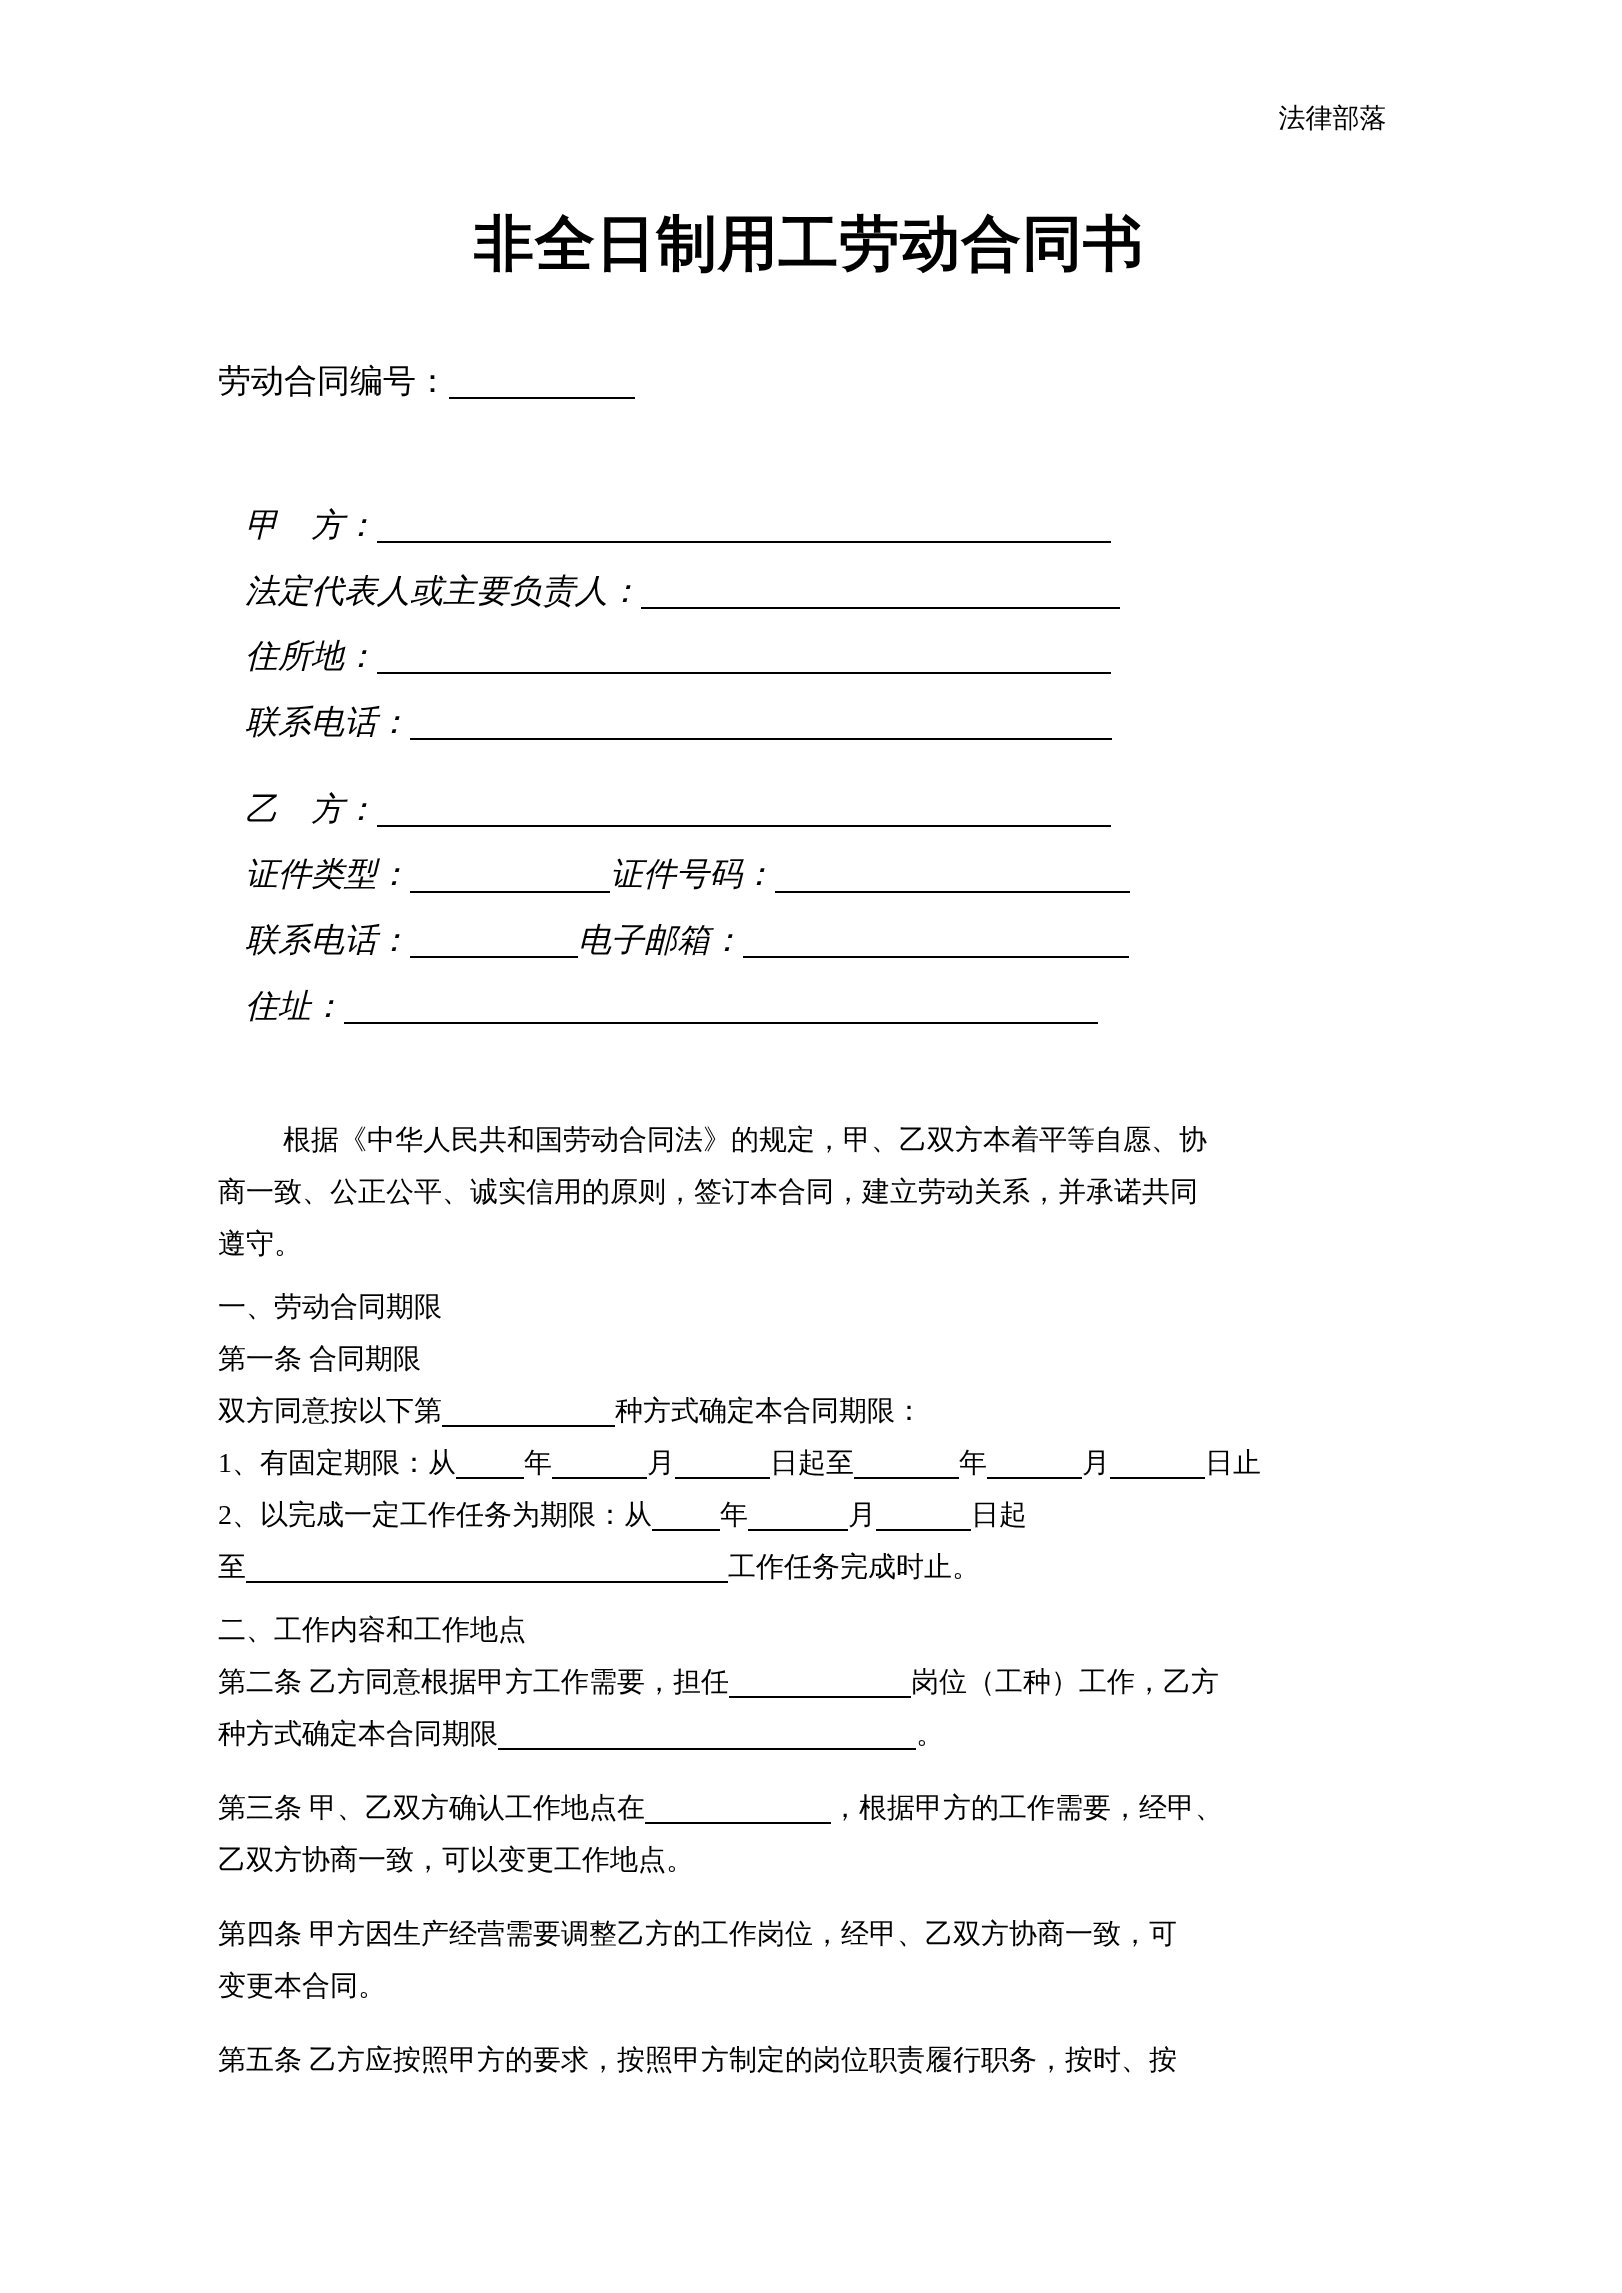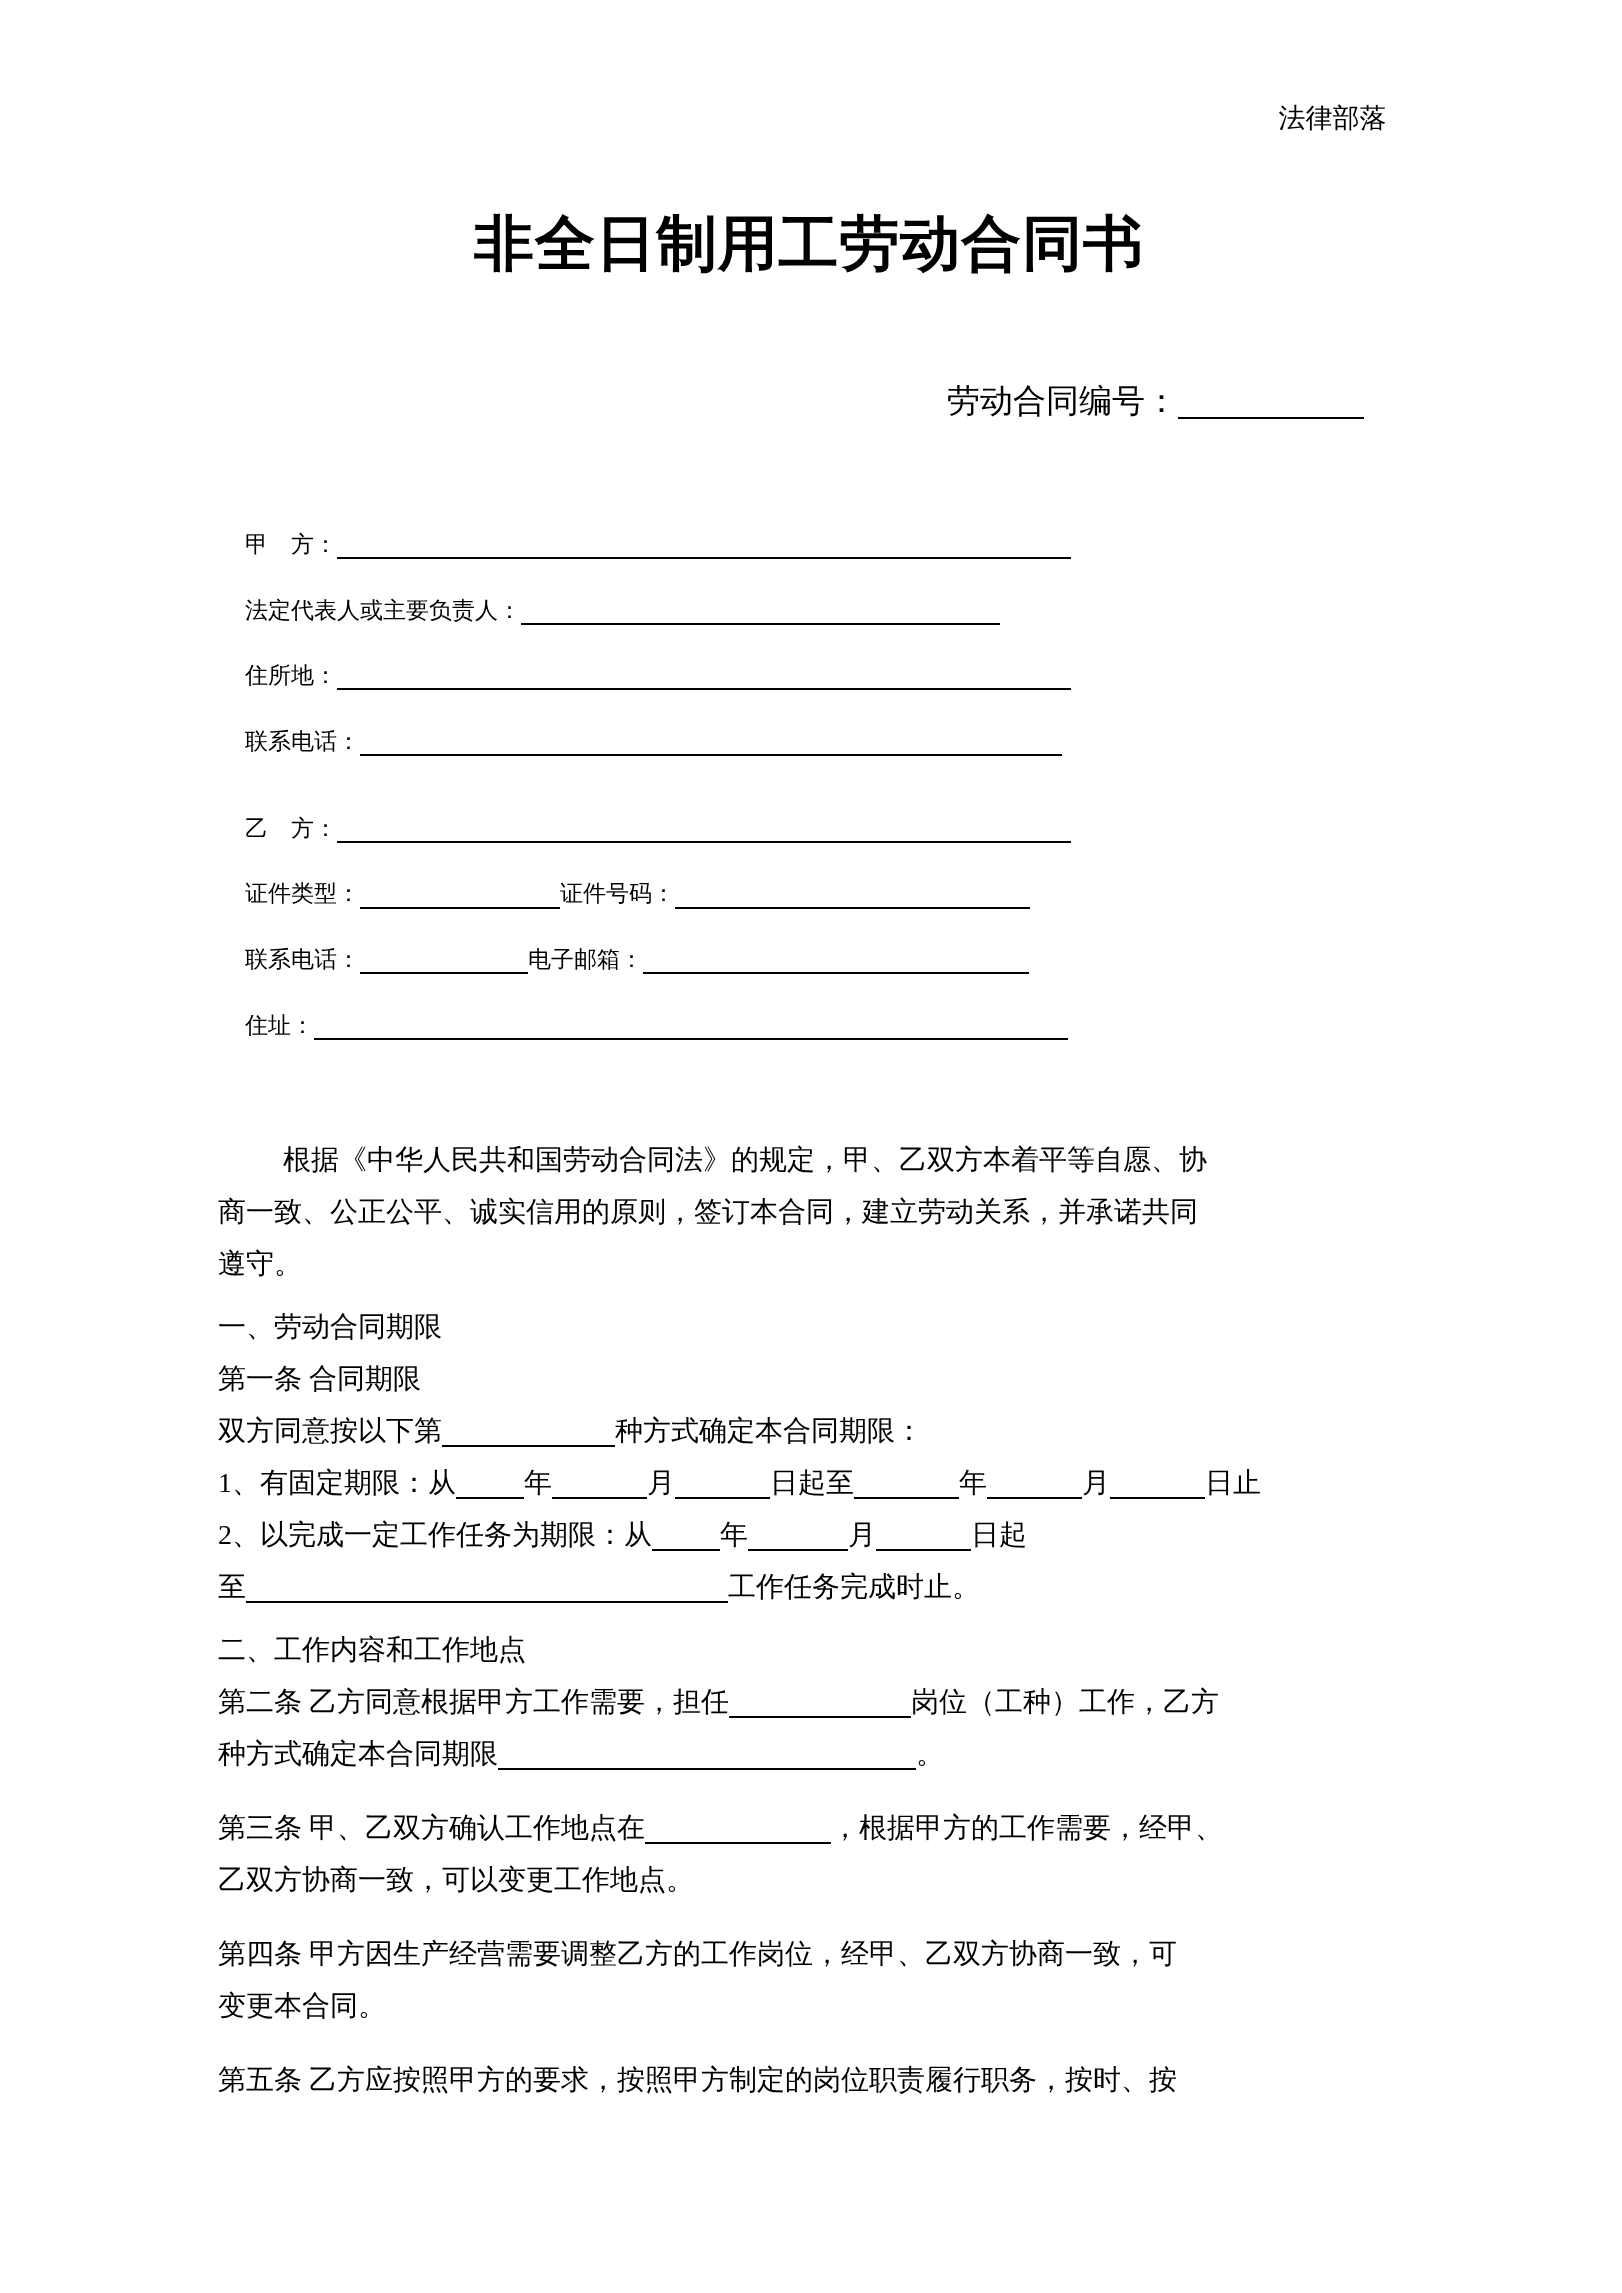--- a/index.html
+++ b/index.html
@@ -23,35 +23,35 @@
   .title {
     margin: 71px 0 0 0;
     text-align: center;
     font-size: 60px;
     line-height: 76px;
     font-weight: bold;
     letter-spacing: 0.9px;
     font-family: Liberation Sans, sans-serif;
   }
   .contract-row {
-    margin-top: 97px;
+    margin-top: 77px;
     font-size: 33px;
     line-height: 45px;
-    text-align: right;
+    text-align: left;
     padding-right: 36px;
     white-space: nowrap;
   }
   .blank {
     display: inline-block;
     height: 12.7px;
     border-bottom: 2.7px solid #000000;
     vertical-align: -7.3px;
   }
   .w205 { width: 186px; }
-  .party { font-size: 23px; padding-left: 27px; }
+  .party { font-size: 33px; padding-left: 27px; font-style: italic; }
   .party .line { line-height: 42px; margin-bottom: 23.6px; white-space: nowrap; }
   .party-a { margin-top: 100px; }
   .party-b { margin-top: 45px; }
   .preamble { margin-top: 87px; }
   .para-line {
     font-size: 28px;
     line-height: 52px;
     white-space: nowrap;
   }
   .indent { text-indent: 65px; }

